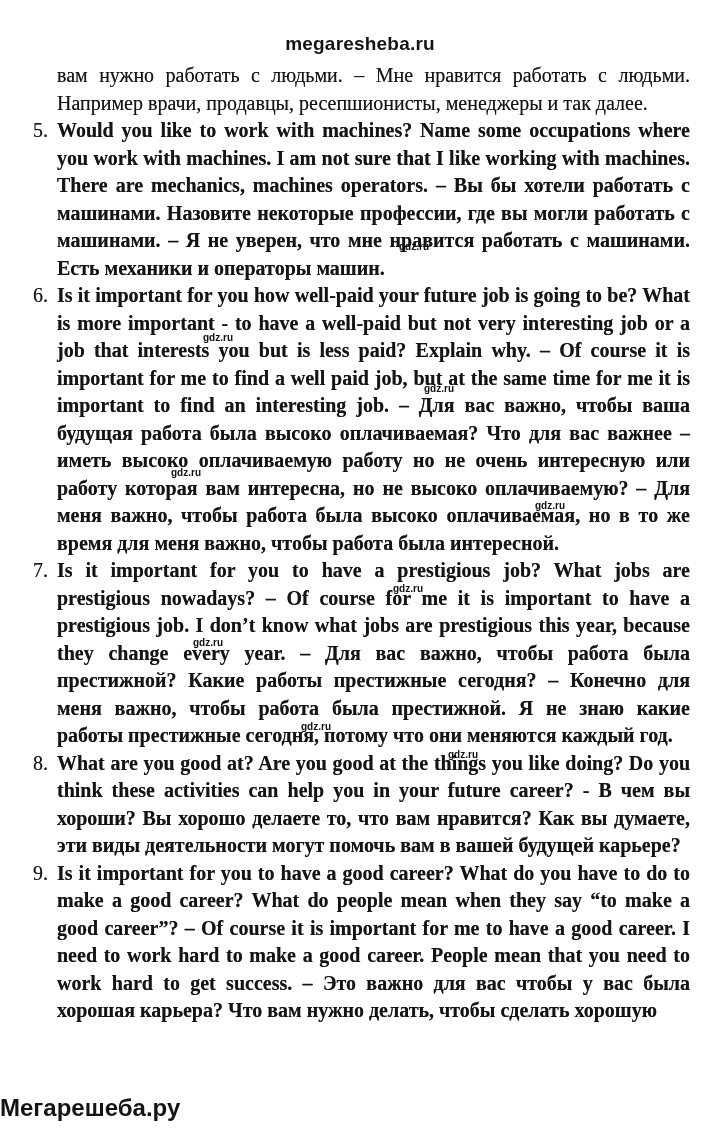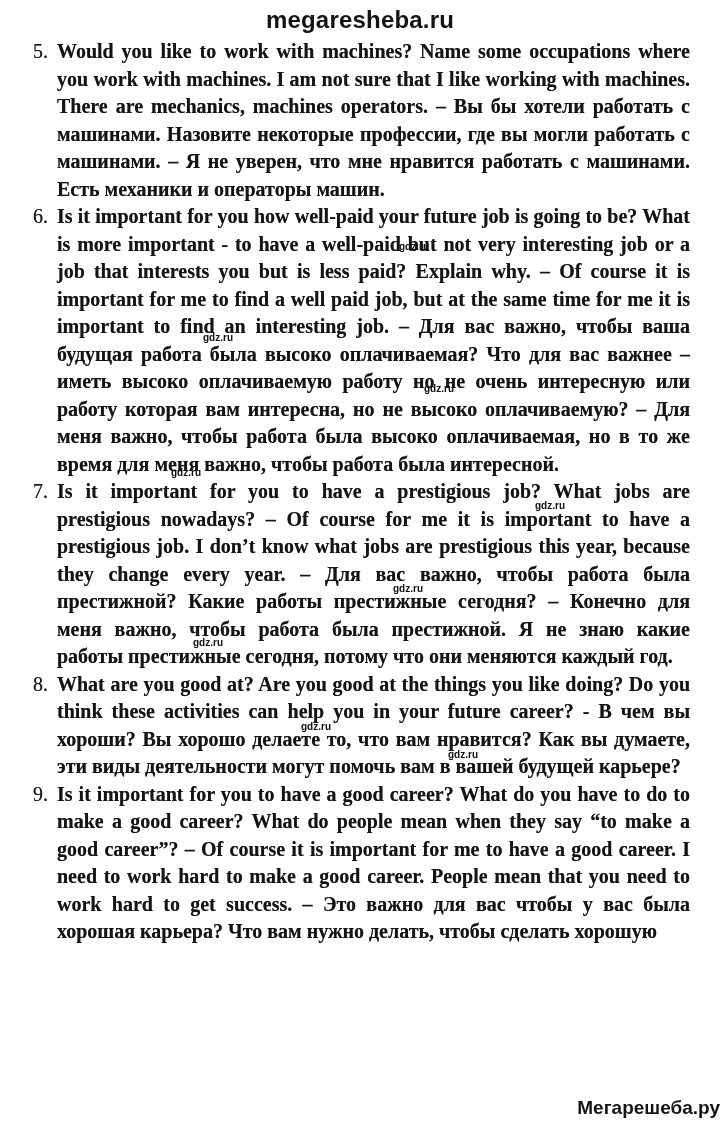--- a/index.html
+++ b/index.html
@@ -10,23 +10,24 @@
     background: #ffffff;
     color: #141414;
     font-family: "Liberation Serif", "DejaVu Serif", serif;
     overflow: hidden;
   }
   .site-header {
     padding-top: 5px;
     text-align: center;
     font-family: "Liberation Sans", "DejaVu Sans", sans-serif;
     font-weight: bold;
-    font-size: 24px;
+    font-size: 19px;
     line-height: 30px;
     letter-spacing: 0.2px;
+    margin-top: 24px;
   }
   .content {
     padding: 3px 30px 0 33px;
     font-size: 20px;
     line-height: 27.5px;
     text-align: justify;
     text-shadow: 0 0 0.4px rgba(0,0,0,0.55);
   }
   .intro {
     margin: 0 0 0 24px;
@@ -50,36 +51,37 @@
     font-size: 10px;
     line-height: 14px;
     color: #101010;
     white-space: nowrap;
   }
   .site-footer {
     position: absolute;
     top: 1092px;
     left: 0;
     width: 100%;
-    text-align: right;
+    text-align: left;
     font-family: "Liberation Sans", "DejaVu Sans", sans-serif;
     font-weight: bold;
-    font-size: 19px;
+    font-size: 24px;
     line-height: 32px;
   }
 </style>
 </head>
 <body>
 
 <div class="page">
 
   <div class="site-header">megaresheba.ru</div>
 
   <div class="content">
 
+    <p class="intro">вам нужно работать с людьми. – Мне нравится работать с людьми. Например врачи, продавцы, ресепшионисты, менеджеры и так далее.</p>
 
     <div class="qitem">
       <span class="qnum">5.</span>
       <div class="qtext">Would you like to work with machines? Name some occupations where you work with machines. I am not sure that I like working with machines. There are mechanics, machines operators. – Вы бы хотели работать с машинами. Назовите некоторые профессии, где вы могли работать с машинами. – Я не уверен, что мне нравится работать с машинами. Есть механики и операторы машин.</div>
     </div>
 
     <div class="qitem">
       <span class="qnum">6.</span>
       <div class="qtext">Is it important for you how well-paid your future job is going to be? What is more important - to have a well-paid but not very interesting job or a job that interests you but is less paid? Explain why. – Of course it is important for me to find a well paid job, but at the same time for me it is important to find an interesting job. – Для вас важно, чтобы ваша будущая работа была высоко оплачиваемая? Что для вас важнее – иметь высоко оплачиваемую работу но не очень интересную или работу которая вам интересна, но не высоко оплачиваемую? – Для меня важно, чтобы работа была высоко оплачиваемая, но в то же время для меня важно, чтобы работа была интересной.</div>
     </div>

